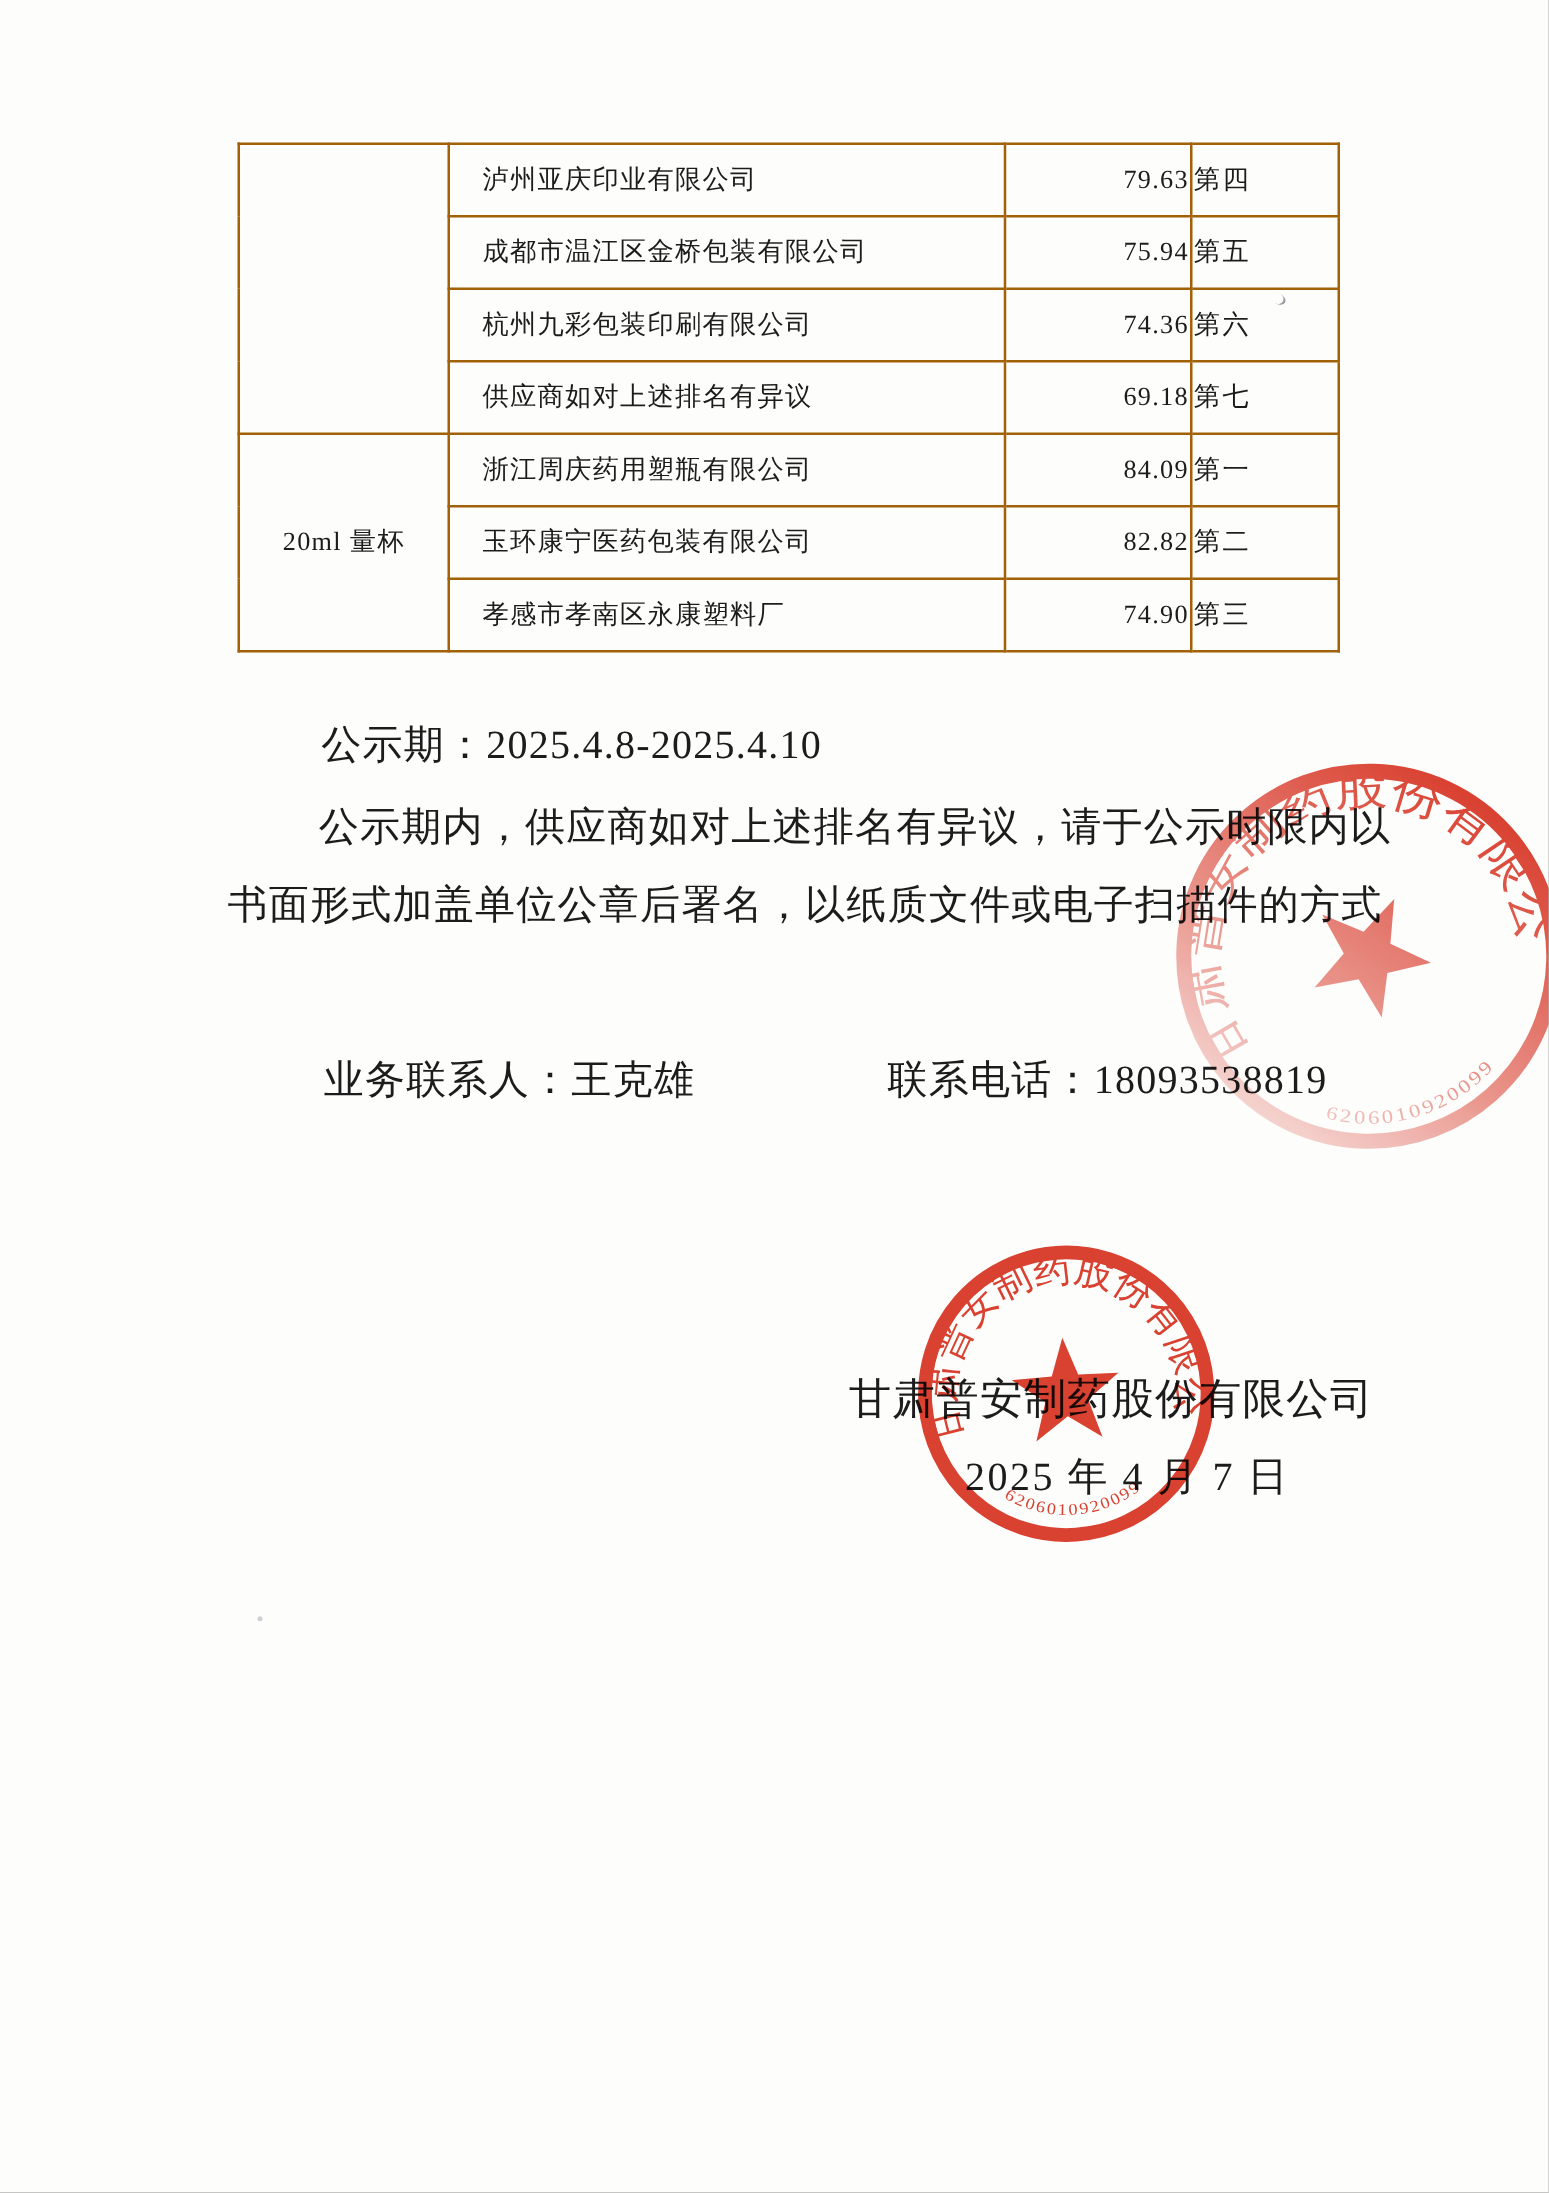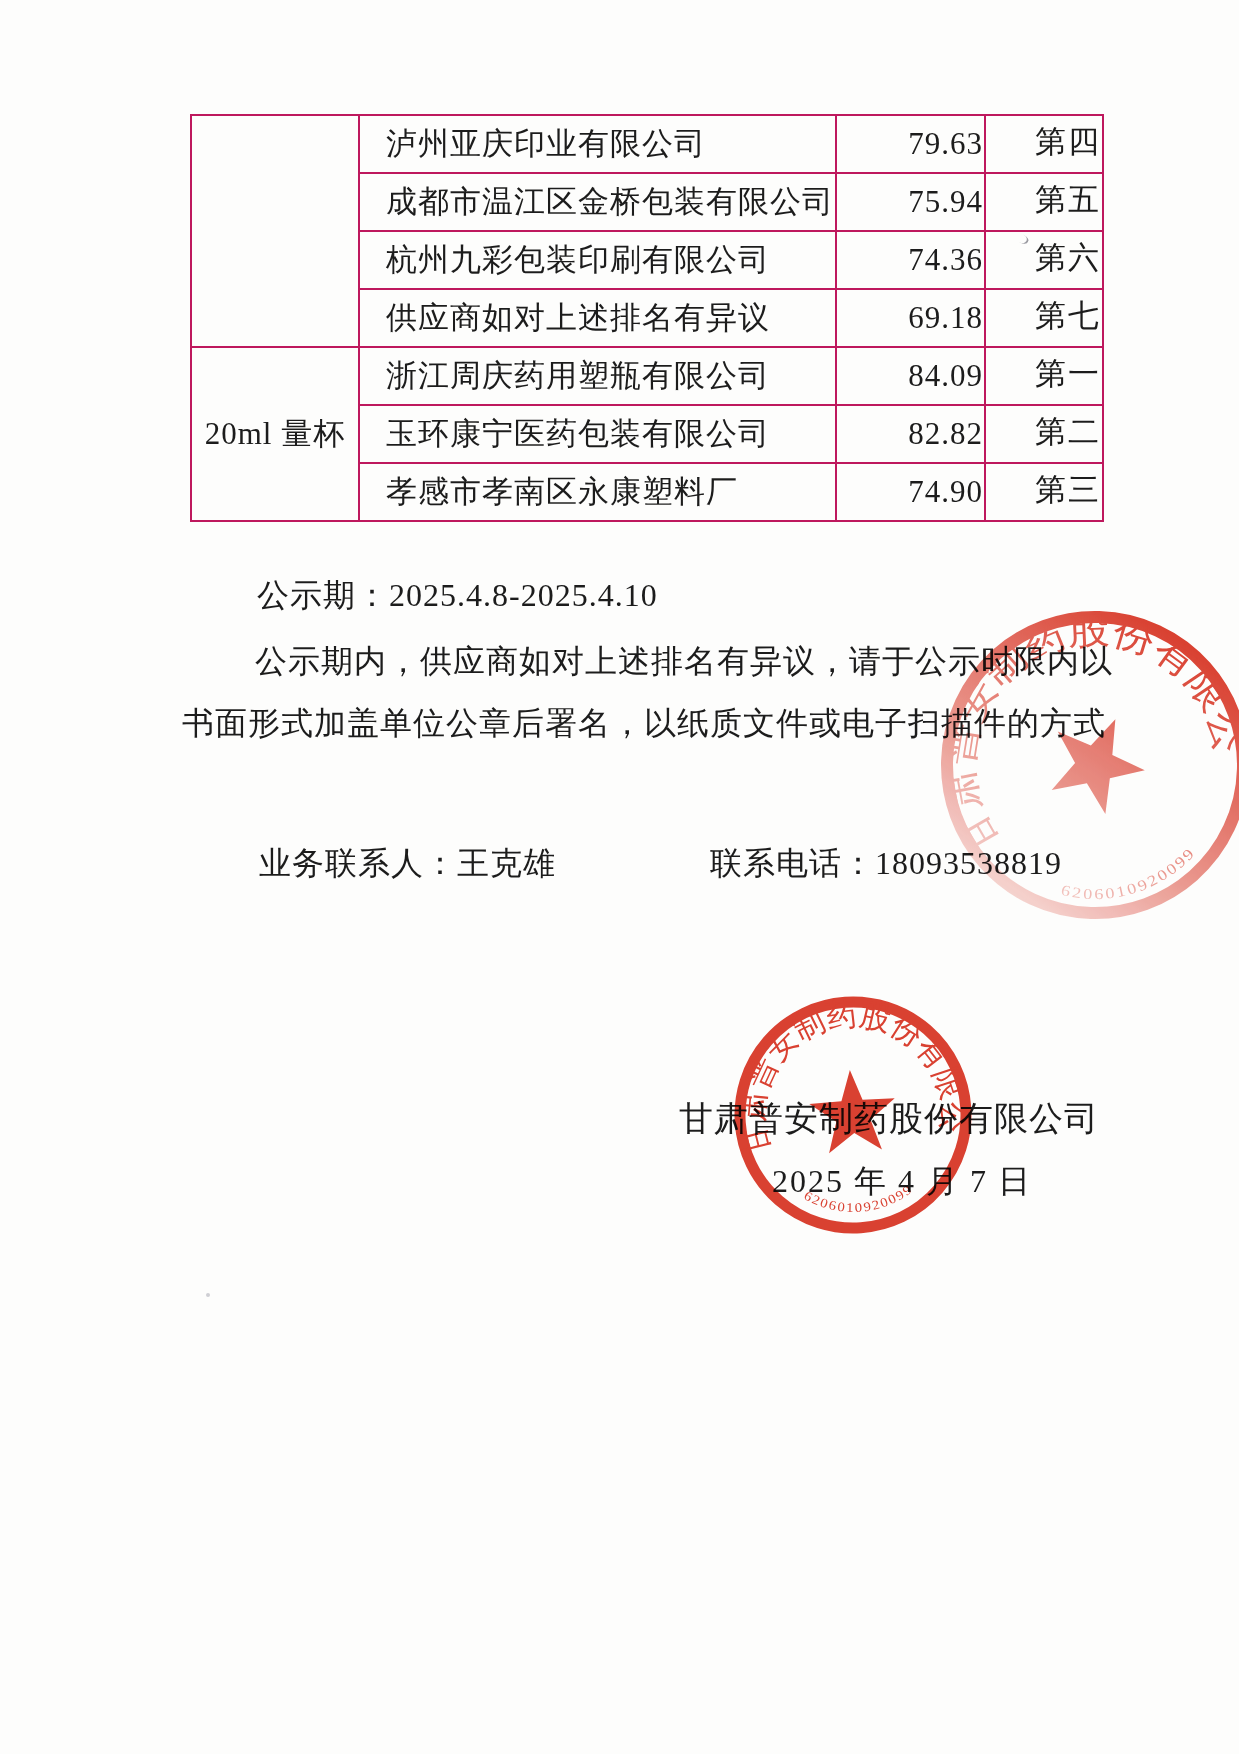--- a/index.html
+++ b/index.html
@@ -7,27 +7,27 @@
     position:relative;width:1239px;height:1754px;margin:0 auto;
     background:#fdfdfc;overflow:hidden;
     font-family:"Liberation Serif","DejaVu Serif",serif;color:#1c1c1c;
   }
   
   table.rank-table{
     position:absolute;left:190px;top:114px;
     border-collapse:collapse;table-layout:fixed;
   }
   table.rank-table td{
-    border:2px solid #be185d;height:54px;
-    font-size:31px;line-height:1.1;overflow:hidden;white-space:nowrap;
+    border:2px solid #a16207;height:54px;
+    font-size:21px;line-height:1.1;overflow:hidden;white-space:nowrap;
   }
   td.item-cell{text-align:center;letter-spacing:1px;}
   td.supplier-cell{padding-left:26px;letter-spacing:1px;}
   td.score-cell{text-align:right;font-size:26px;letter-spacing:1px;}
-  td.rank-cell{text-align:right;letter-spacing:2px;font-family:Liberation Mono, monospace;}
+  td.rank-cell{text-align:left;letter-spacing:2px;}
   
   .line{position:absolute;font-size:32px;letter-spacing:1px;white-space:nowrap;}
   .sig{position:absolute;white-space:nowrap;}
   .sig-company{left:679px;top:1096px;font-size:34px;letter-spacing:1px;}
   .sig-date{left:772px;top:1160px;font-size:32px;letter-spacing:2px;}
   
   .stamp{position:absolute;mix-blend-mode:multiply;opacity:.92;}
   .stamp-main{left:723px;top:985px;}
   .stamp-partial{left:935px;top:605px;}
   

